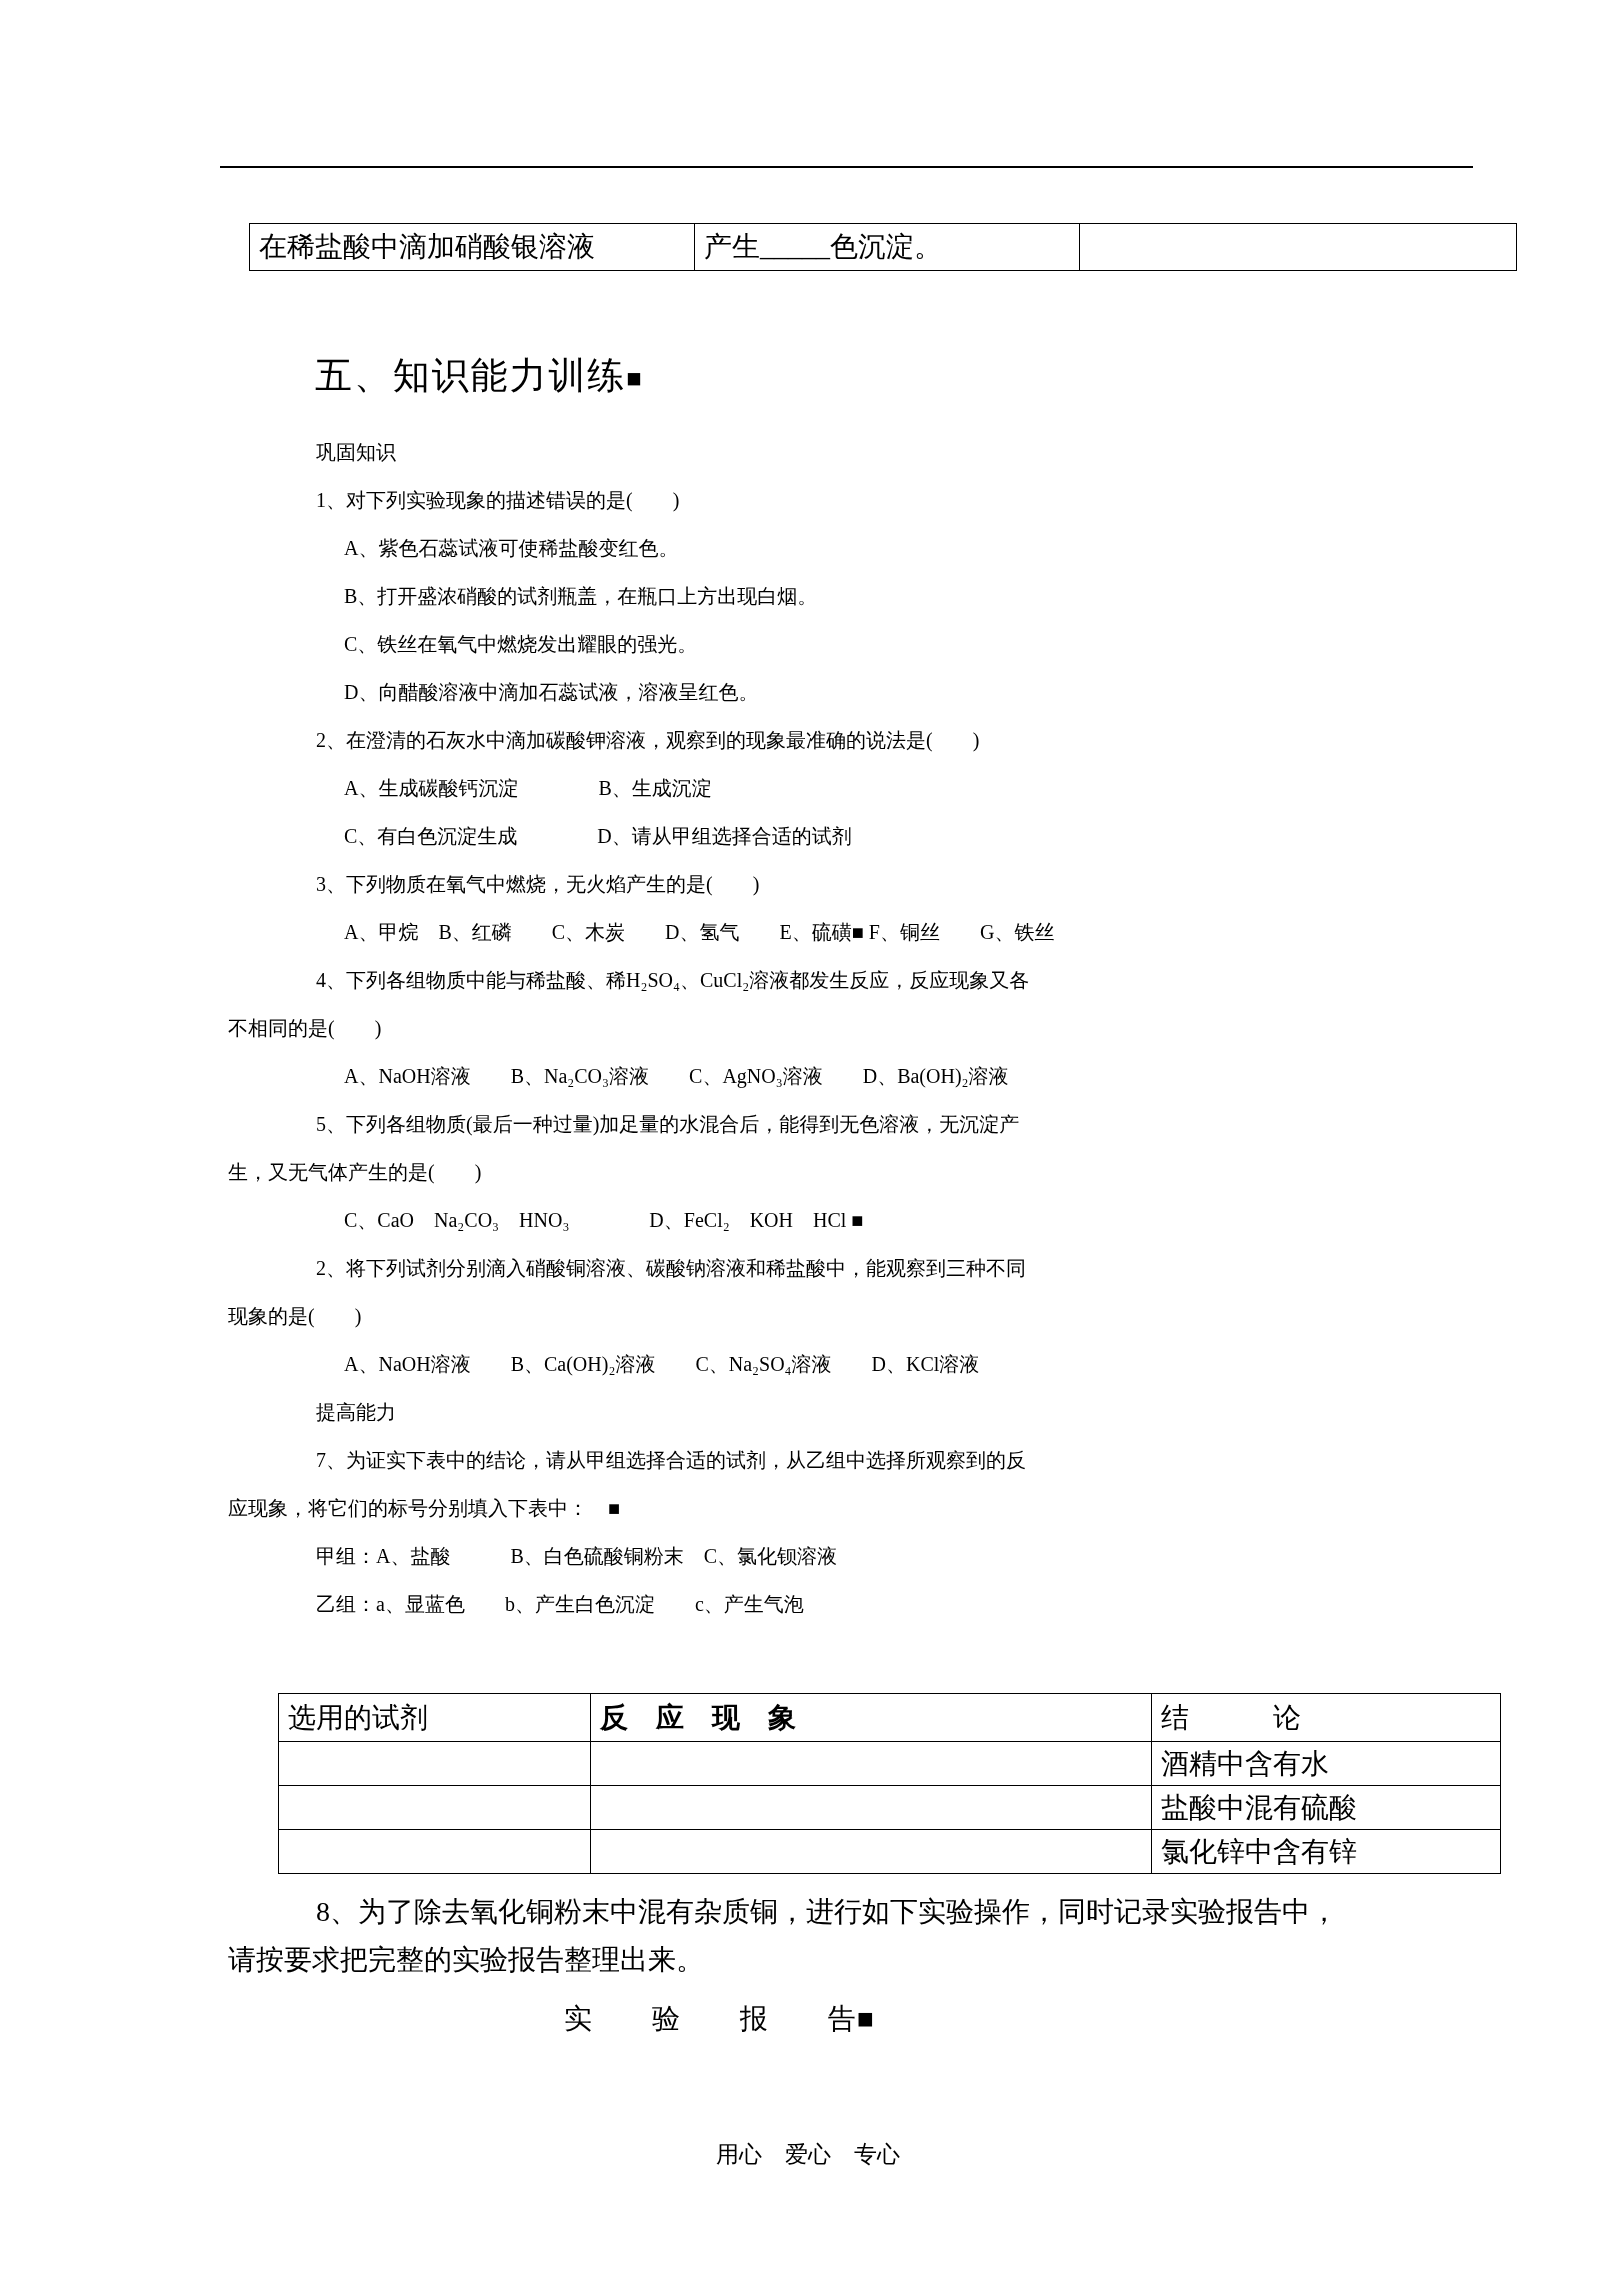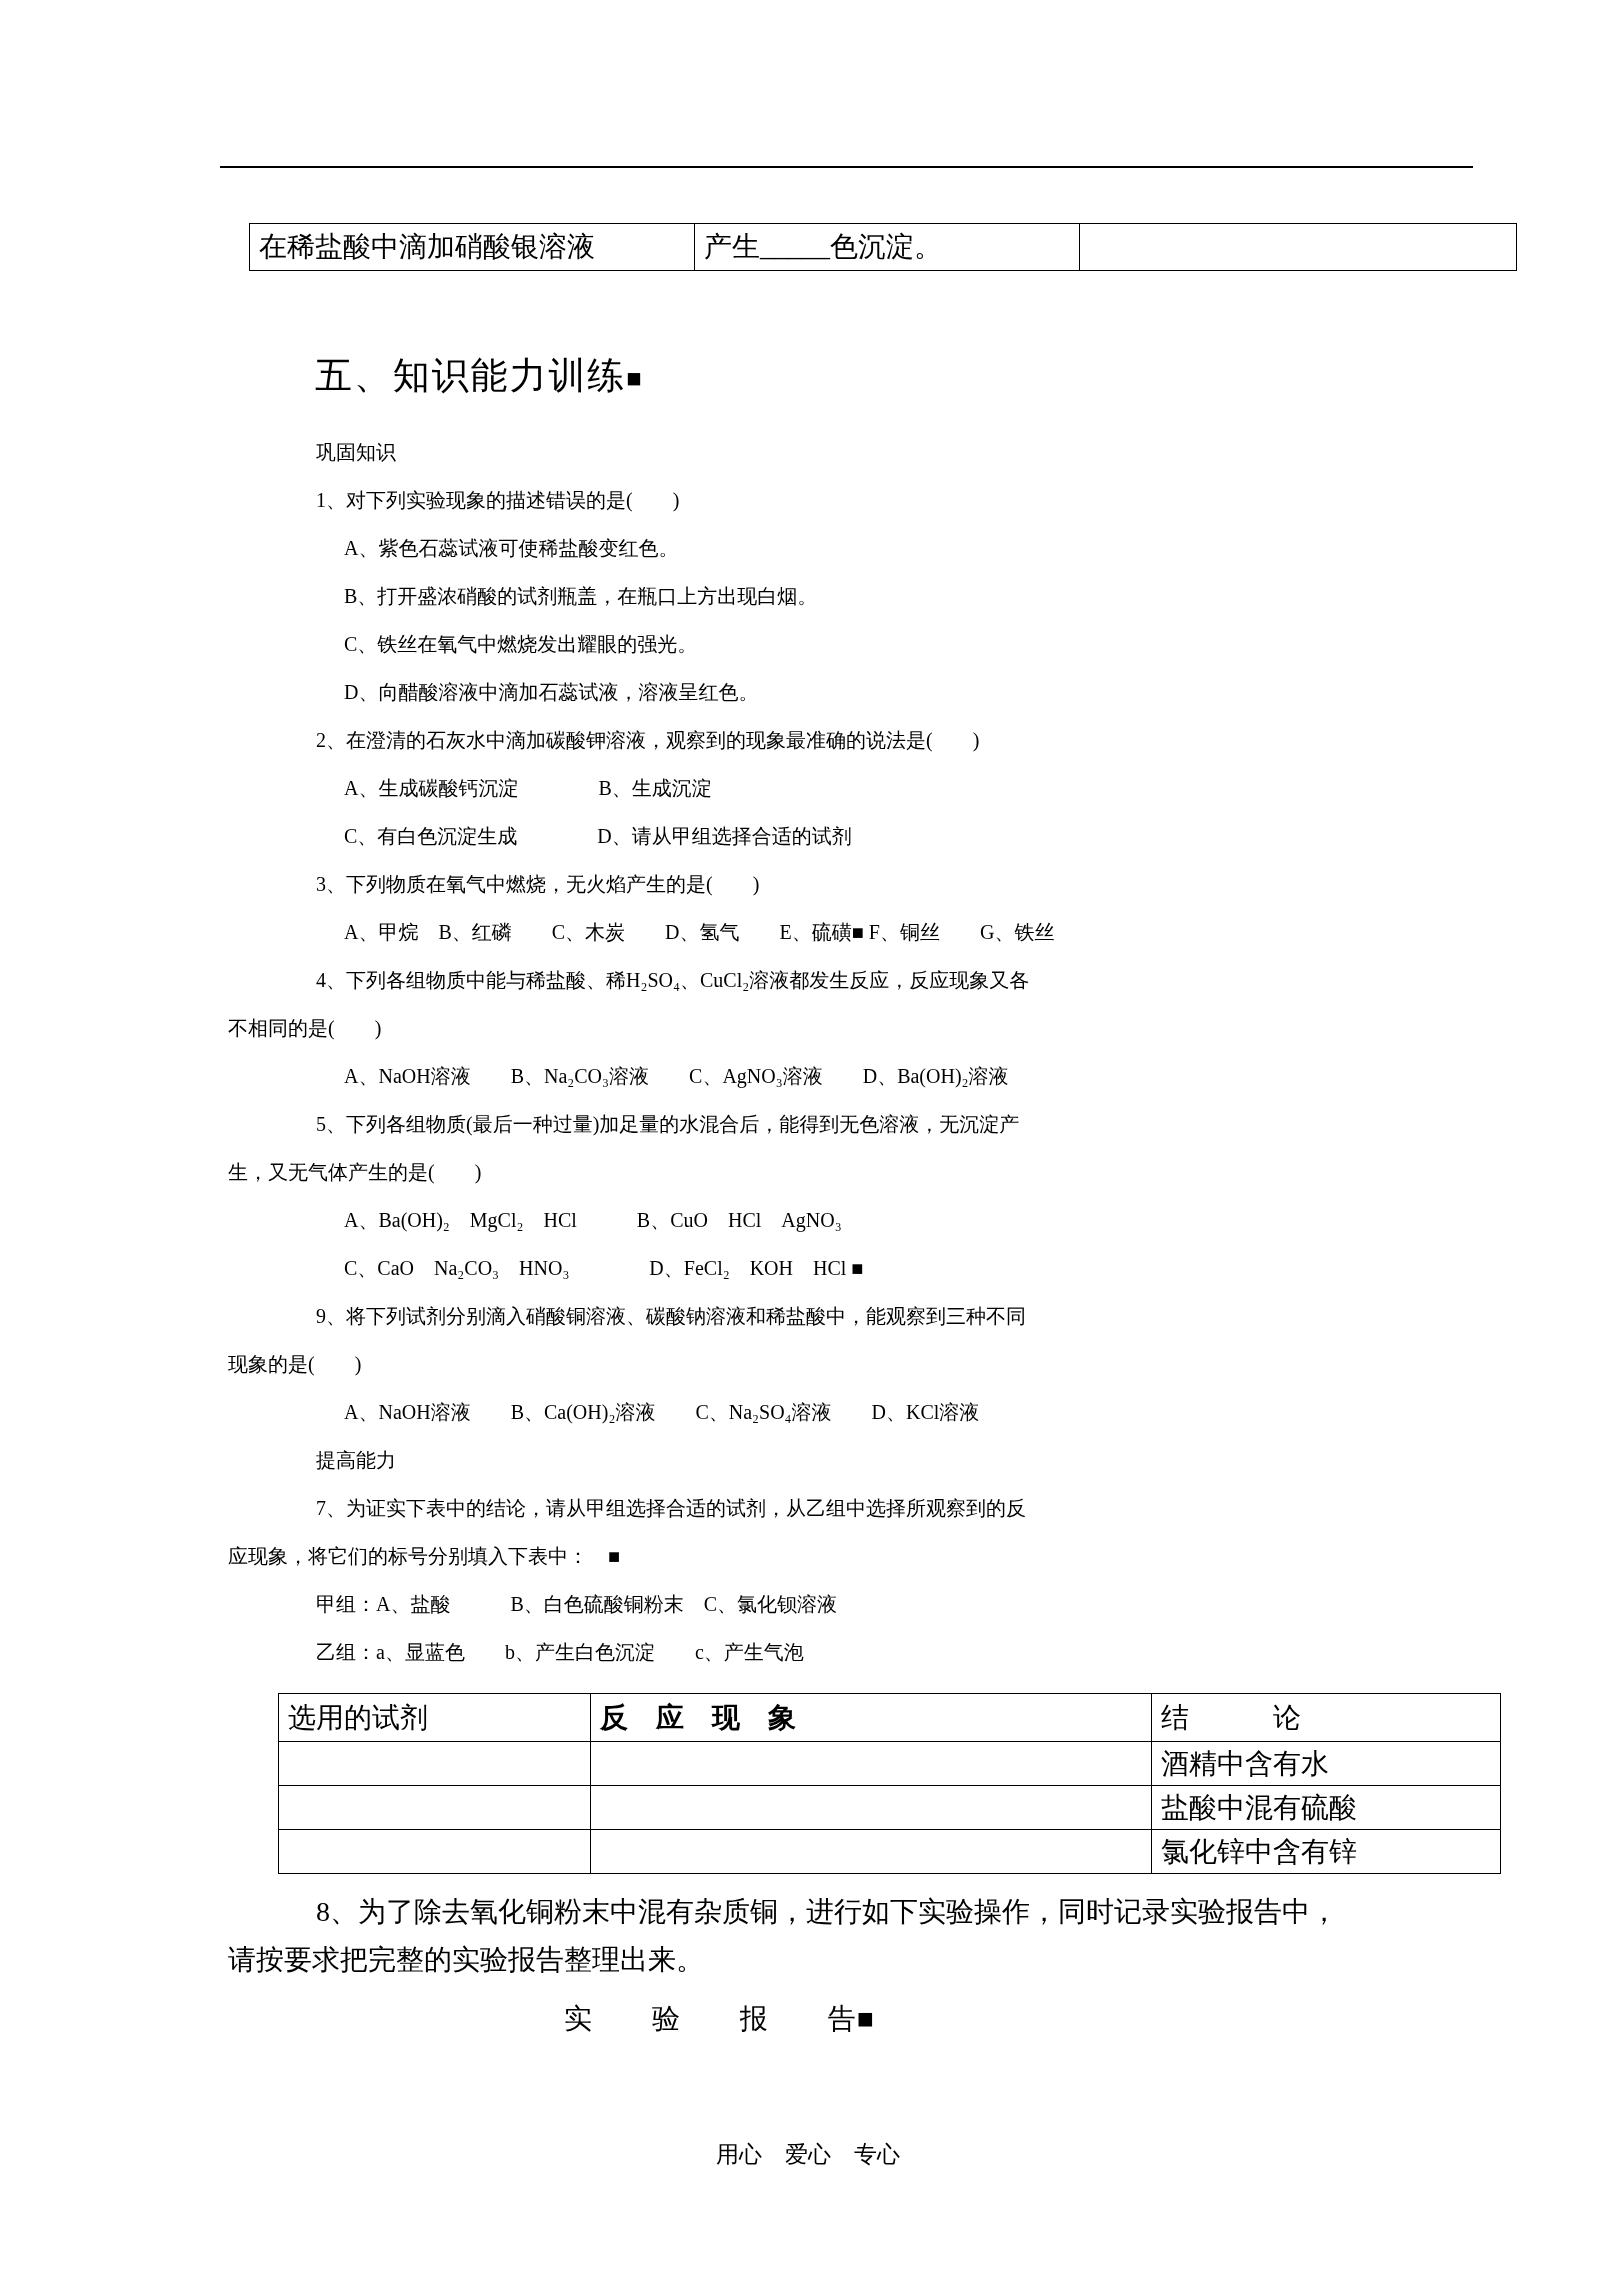--- a/index.html
+++ b/index.html
@@ -89,23 +89,22 @@
   <div class="line ind-num">2、在澄清的石灰水中滴加碳酸钾溶液，观察到的现象最准确的说法是(　　)</div>
   <div class="line ind-opt">A、生成碳酸钙沉淀　　　　B、生成沉淀</div>
   <div class="line ind-opt">C、有白色沉淀生成　　　　D、请从甲组选择合适的试剂</div>
   <div class="line ind-num">3、下列物质在氧气中燃烧，无火焰产生的是(　　)</div>
   <div class="line ind-opt">A、甲烷　B、红磷　　C、木炭　　D、氢气　　E、硫磺■ F、铜丝　　G、铁丝</div>
   <div class="line ind-num">4、下列各组物质中能与稀盐酸、稀H₂SO₄、CuCl₂溶液都发生反应，反应现象又各</div>
   <div class="line ind-none">不相同的是(　　)</div>
   <div class="line ind-opt">A、NaOH溶液　　B、Na₂CO₃溶液　　C、AgNO₃溶液　　D、Ba(OH)₂溶液</div>
   <div class="line ind-num">5、下列各组物质(最后一种过量)加足量的水混合后，能得到无色溶液，无沉淀产</div>
   <div class="line ind-none">生，又无气体产生的是(　　)</div>
-  <div class="line ind-opt">A、Ba(OH)₂　MgCl₂　HCl　　　B、CuO　HCl　AgNO₃</div>
   <div class="line ind-opt">C、CaO　Na₂CO₃　HNO₃　　　　D、FeCl₂　KOH　HCl ■</div>
-  <div class="line ind-num">9、将下列试剂分别滴入硝酸铜溶液、碳酸钠溶液和稀盐酸中，能观察到三种不同</div>
+  <div class="line ind-num">2、将下列试剂分别滴入硝酸铜溶液、碳酸钠溶液和稀盐酸中，能观察到三种不同</div>
   <div class="line ind-none">现象的是(　　)</div>
   <div class="line ind-opt">A、NaOH溶液　　B、Ca(OH)₂溶液　　C、Na₂SO₄溶液　　D、KCl溶液</div>
   <div class="line ind-num">提高能力</div>
   <div class="line ind-num">7、为证实下表中的结论，请从甲组选择合适的试剂，从乙组中选择所观察到的反</div>
   <div class="line ind-none">应现象，将它们的标号分别填入下表中：　■</div>
   <div class="line ind-num">甲组：A、盐酸　　　B、白色硫酸铜粉末　C、氯化钡溶液</div>
   <div class="line ind-num">乙组：a、显蓝色　　b、产生白色沉淀　　c、产生气泡</div>
 </div>
 
 <table class="table2">

